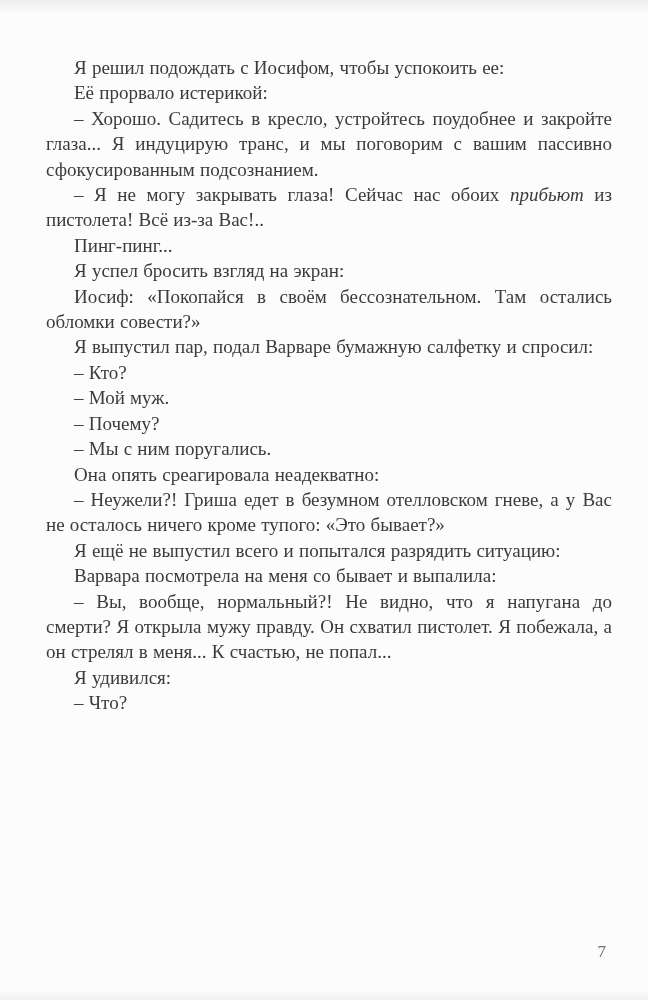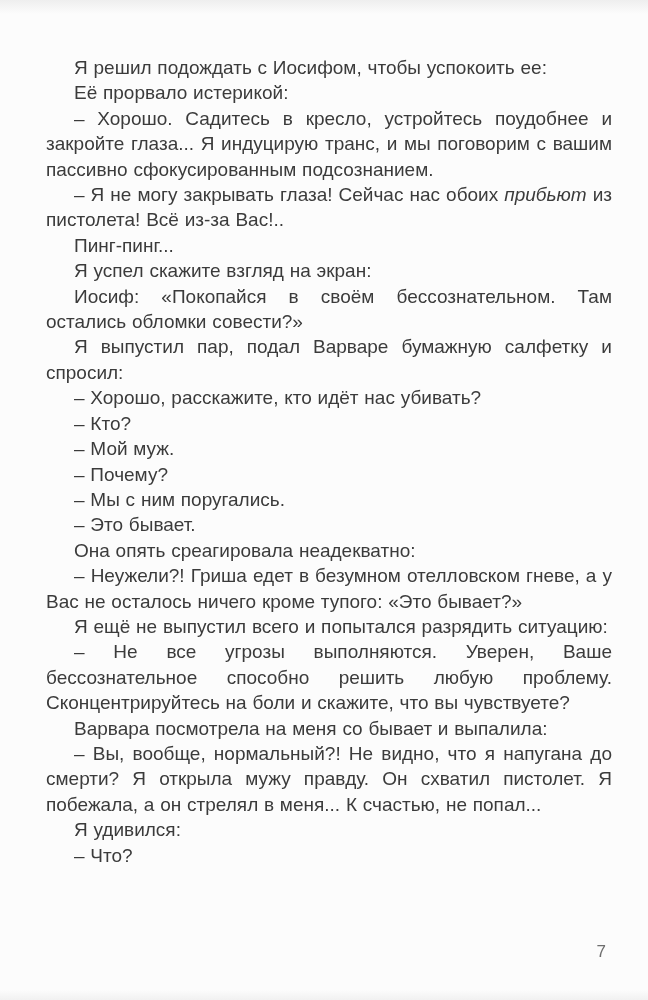--- a/index.html
+++ b/index.html
@@ -6,21 +6,21 @@
     margin: 0;
     padding: 0;
     background: #ffffff;
   }
   .page {
     position: relative;
     width: 648px;
     height: 1000px;
     background: #fcfcfc;
     overflow: hidden;
-    font-family: Liberation Sans, sans-serif;
+    font-family: Liberation Serif, serif;
   }
   
   .page::before {
     content: "";
     position: absolute;
     left: 0; top: 0;
     width: 100%; height: 14px;
     background: linear-gradient(#eeeeee, rgba(252,252,252,0));
     pointer-events: none;
   }
@@ -66,33 +66,30 @@
 <body>
 
 <div class="page">
 
   <div class="text-block">
     <p class="para">Я решил подождать с Иосифом, чтобы успокоить ее:</p>
     <p class="para">Её прорвало истерикой:</p>
     <p class="para">– Хорошо. Садитесь в кресло, устройтесь поудобнее и закройте глаза... Я индуцирую транс, и мы поговорим с вашим пассивно сфокусированным подсознанием.</p>
     <p class="para"><span>– Я не могу закрывать глаза! Сейчас нас обоих </span><em>прибьют</em><span> из пистолета! Всё из-за Вас!..</span></p>
     <p class="para">Пинг-пинг...</p>
-    <p class="para">Я успел скажите взгляд на экран:</p>
+    <p class="para">Я успел бросить взгляд на экран:</p>
     <p class="para">Иосиф: «Покопайся в своём бессознательном. Там остались обломки совести?»</p>
     <p class="para">Я выпустил пар, подал Варваре бумажную салфетку и спросил:</p>
-    <p class="para">– Хорошо, расскажите, кто идёт нас убивать?</p>
     <p class="para">– Кто?</p>
     <p class="para">– Мой муж.</p>
     <p class="para">– Почему?</p>
     <p class="para">– Мы с ним поругались.</p>
-    <p class="para">– Это бывает.</p>
     <p class="para">Она опять среагировала неадекватно:</p>
     <p class="para">– Неужели?! Гриша едет в безумном отелловском гневе, а у Вас не осталось ничего кроме тупого: «Это бывает?»</p>
     <p class="para">Я ещё не выпустил всего и попытался разрядить ситуацию:</p>
-    <p class="para">– Не все угрозы выполняются. Уверен, Ваше бессознательное способно решить любую проблему. Сконцентрируйтесь на боли и скажите, что вы чувствуете?</p>
     <p class="para">Варвара посмотрела на меня со бывает и выпалила:</p>
     <p class="para">– Вы, вообще, нормальный?! Не видно, что я напугана до смерти? Я открыла мужу правду. Он схватил пистолет. Я побежала, а он стрелял в меня... К счастью, не попал...</p>
     <p class="para">Я удивился:</p>
     <p class="para">– Что?</p>
   </div>
 
   <div class="page-number">7</div>
 
 </div>
 

